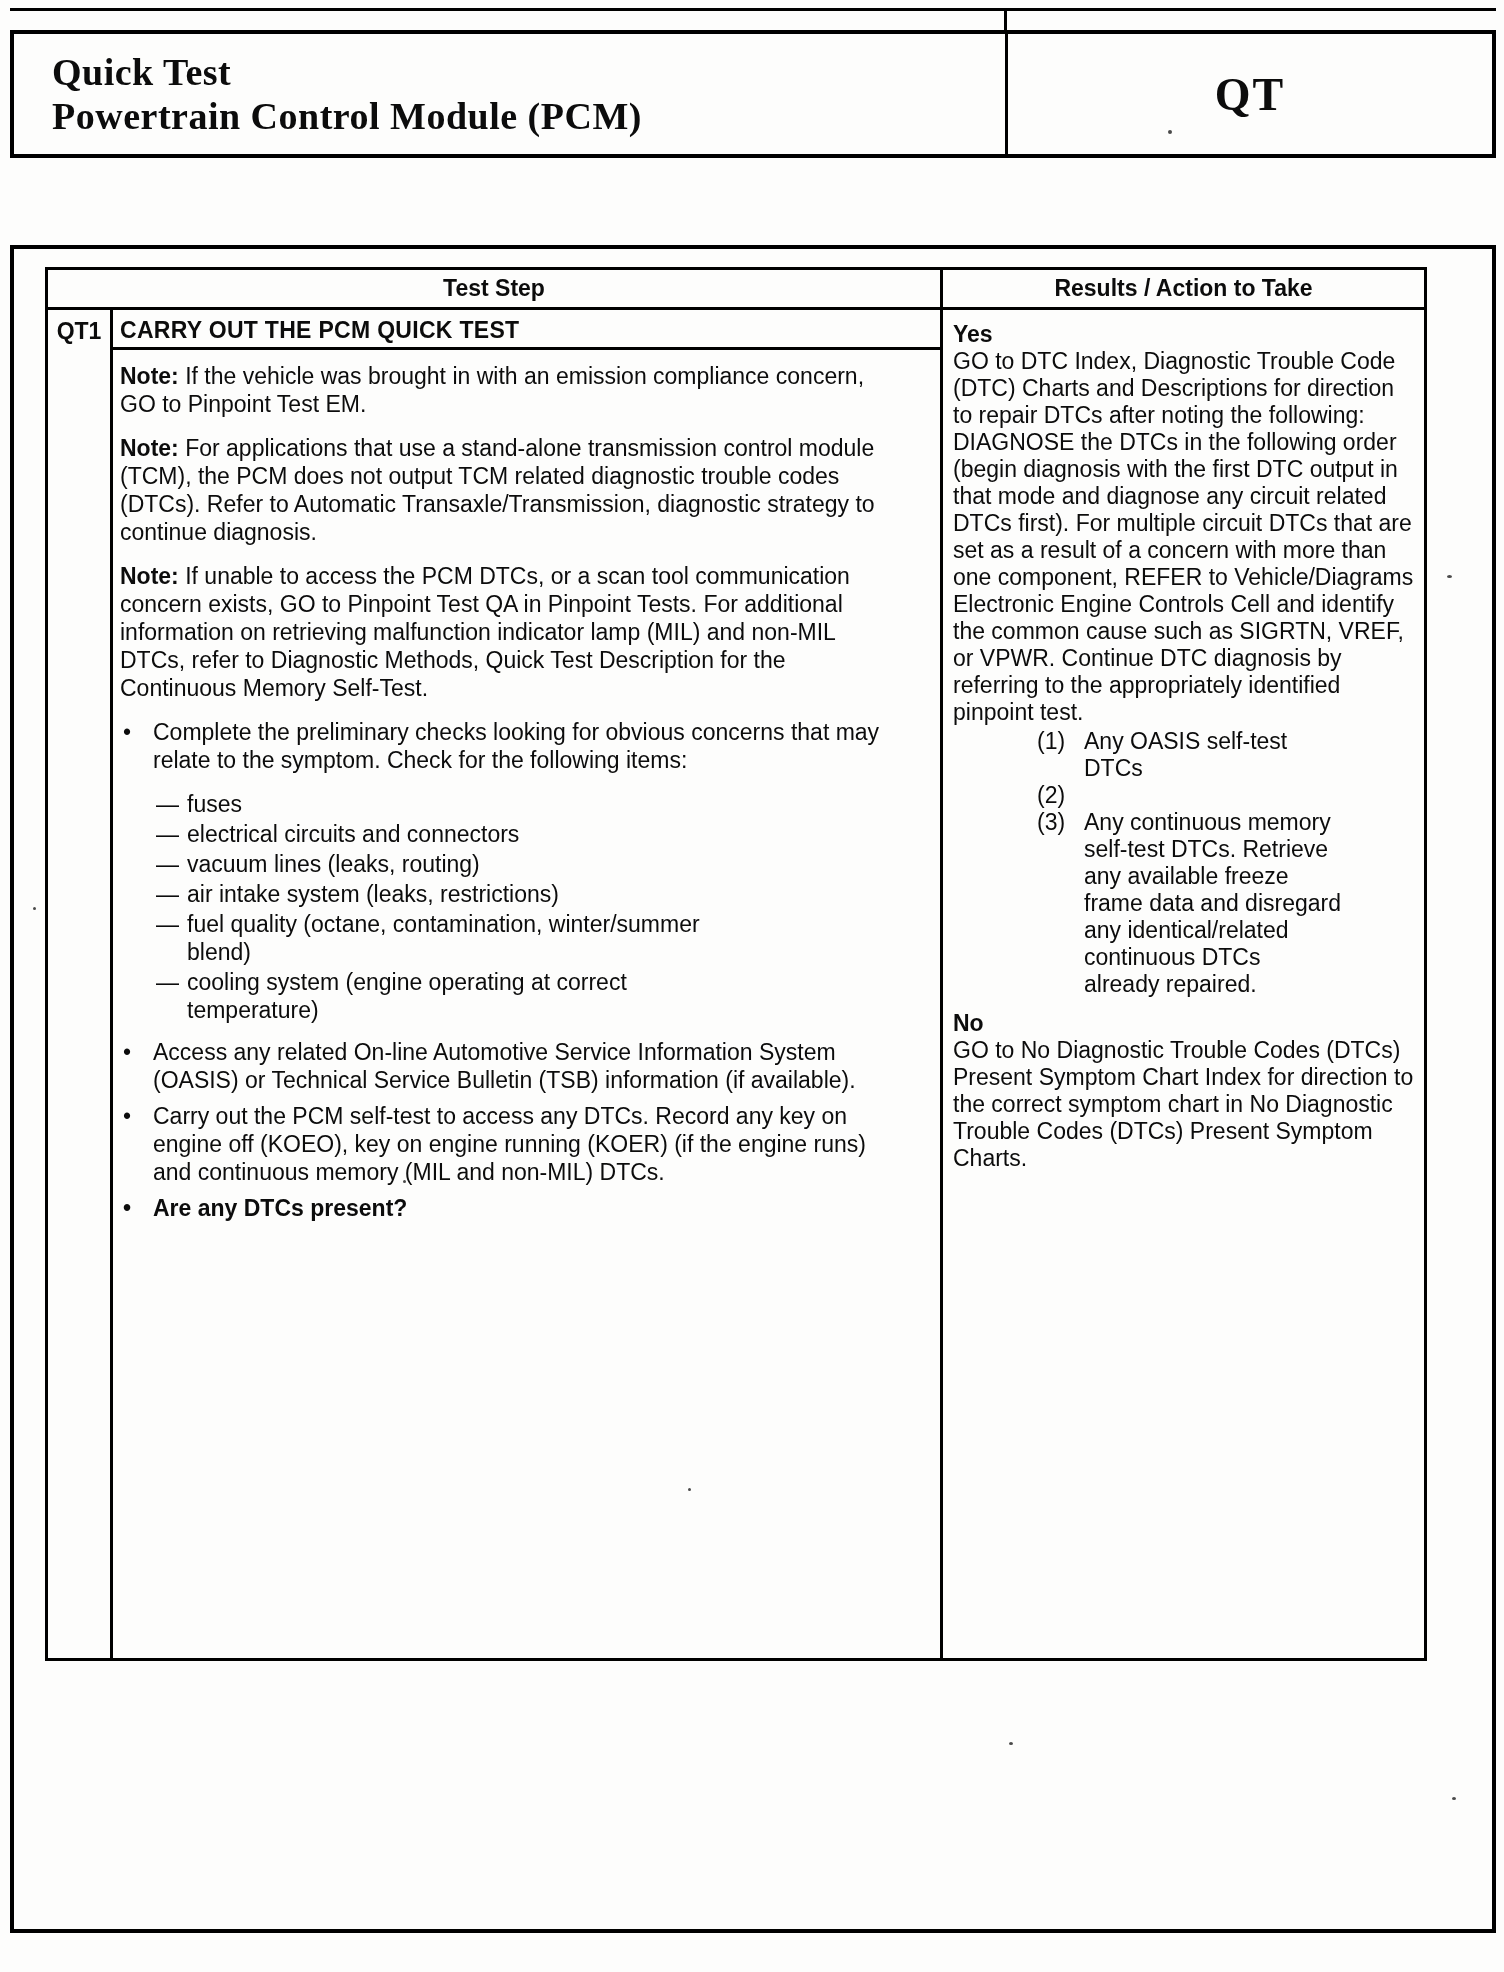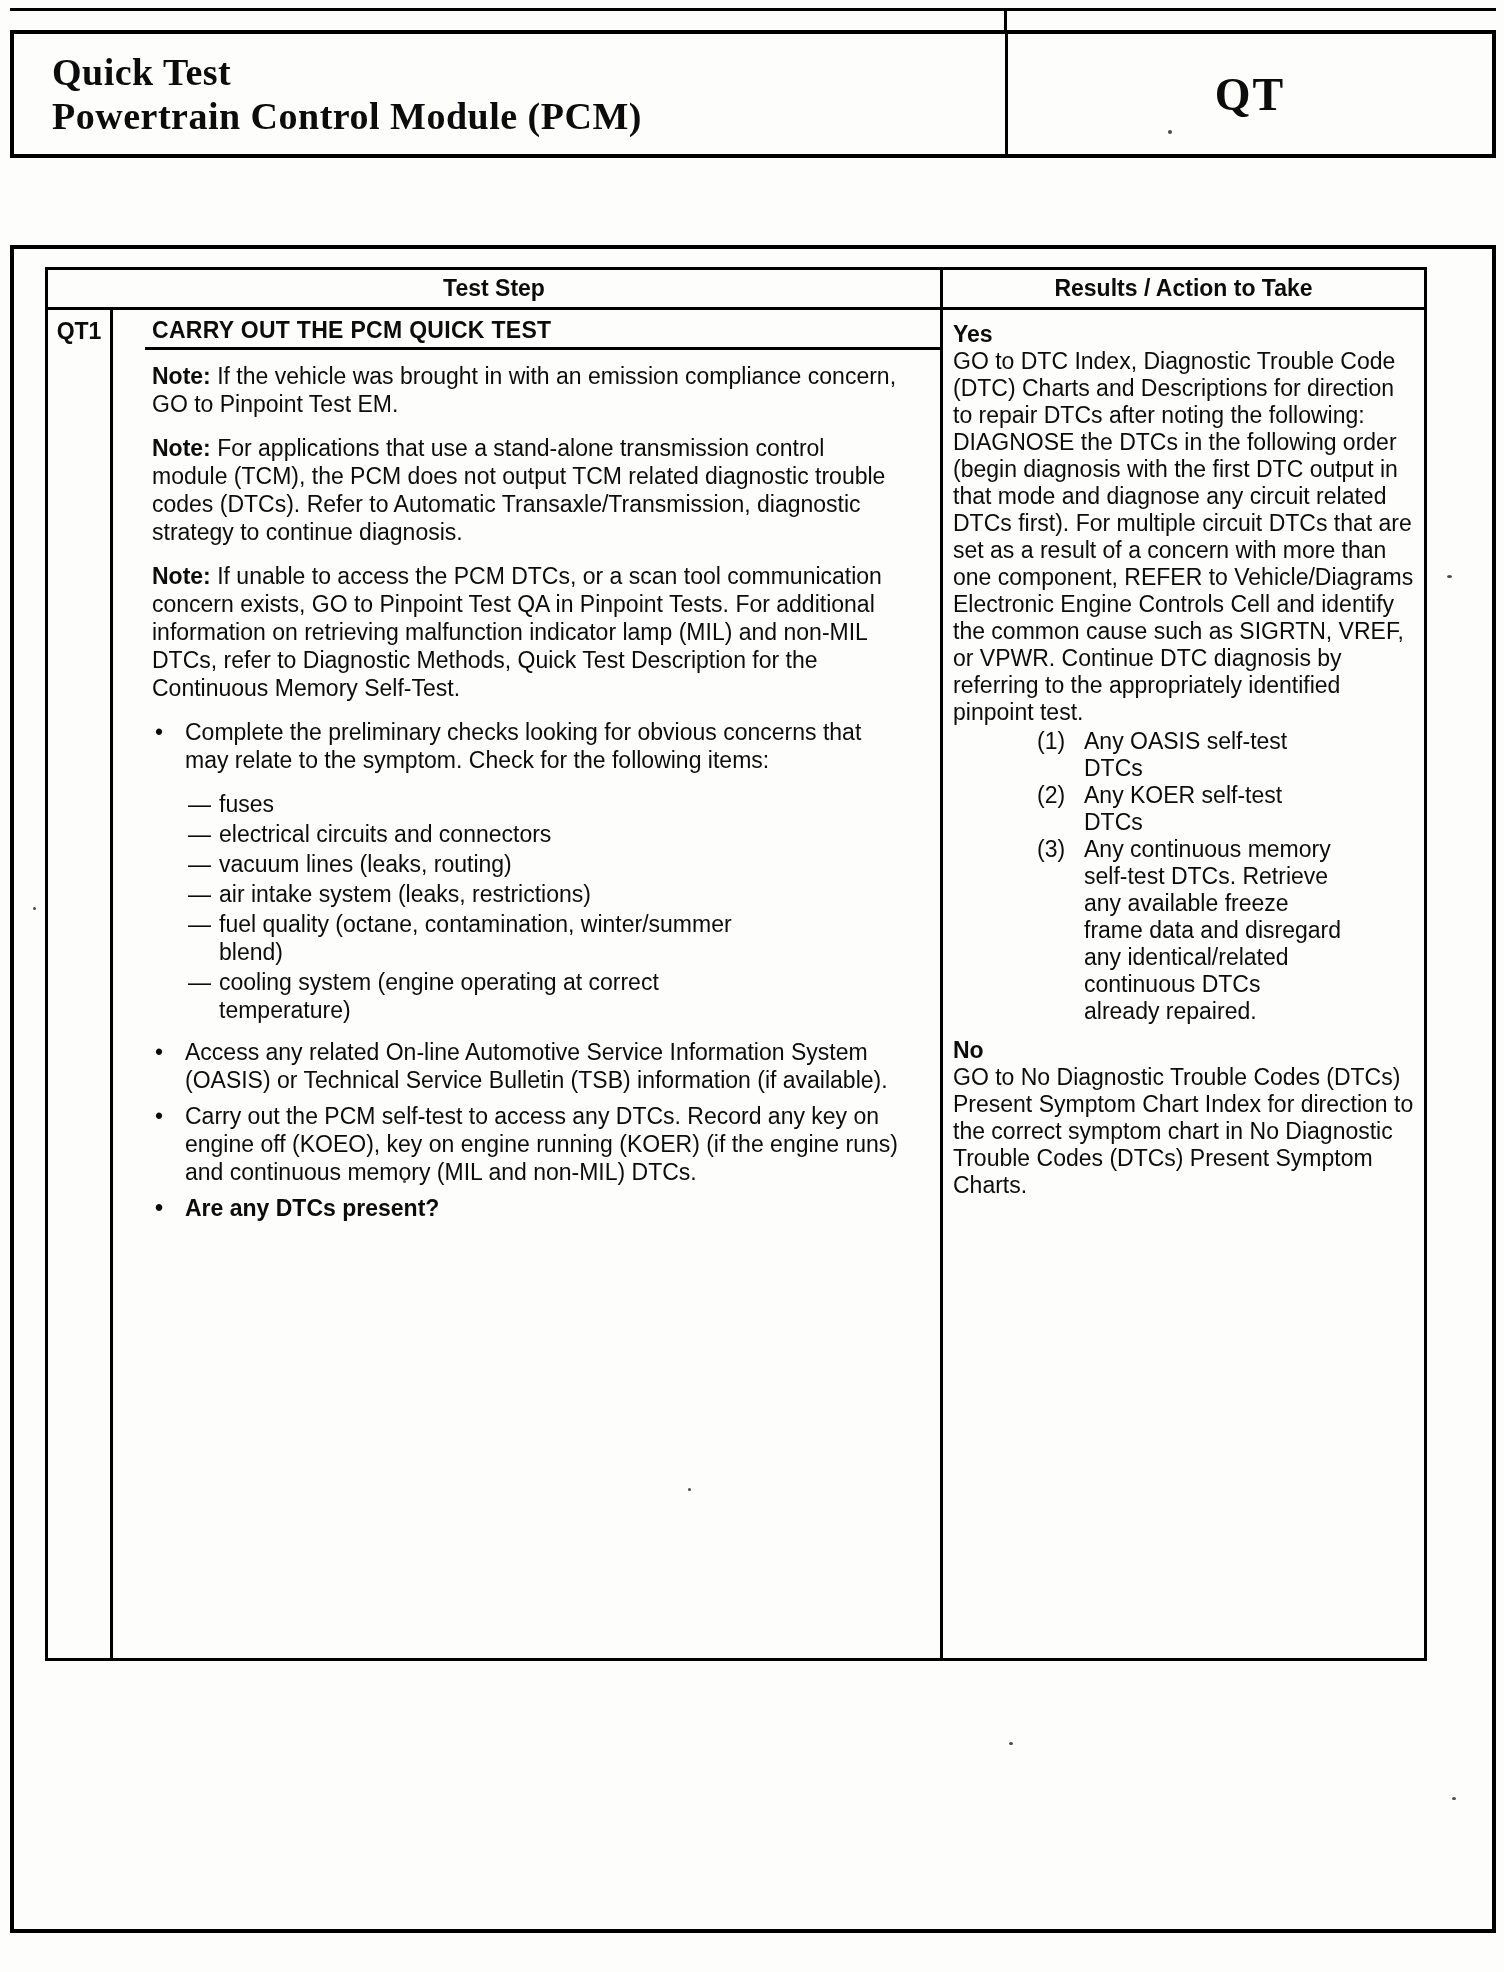--- a/index.html
+++ b/index.html
@@ -86,21 +86,21 @@
   .gutter {
     width: 65px;
     border-right: 3px solid #000;
     text-align: center;
   }
   .step-id {
     font-weight: bold;
     font-size: 23px;
     padding-top: 8px;
   }
-  .left-main { flex: 1; display: flex; flex-direction: column; padding-left: 32px; }
+  .left-main { flex: 1; display: flex; flex-direction: column; }
   .step-title {
     height: 40px;
     border-bottom: 3px solid #000;
     font-weight: bold;
     font-size: 23px;
     padding: 7px 6px 0 7px;
     letter-spacing: 0.3px;
   }
   .step-body {
     padding: 12px 42px 0 7px;
@@ -243,21 +243,20 @@
           <p class="r-para">GO to DTC Index, Diagnostic Trouble Code (DTC) Charts and Descriptions for direction to repair DTCs after noting the following:</p>
           <p class="r-para">DIAGNOSE the DTCs in the following order (begin diagnosis with the first DTC output in that mode and diagnose any circuit related DTCs first). For multiple circuit DTCs that are set as a result of a concern with more than one component, REFER to Vehicle/Diagrams Electronic Engine Controls Cell and identify the common cause such as SIGRTN, VREF, or VPWR. Continue DTC diagnosis by referring to the appropriately identified pinpoint test.</p>
 
           <div class="num-list">
             <div class="num-row">
               <span class="nm">(1)</span>
               <span class="nt">Any OASIS self-test DTCs</span>
             </div>
             <div class="num-row">
               <span class="nm">(2)</span>
-              <span class="nt">Any KOER self-test DTCs</span>
             </div>
             <div class="num-row">
               <span class="nm">(3)</span>
               <span class="nt">Any continuous memory self-test DTCs. Retrieve any available freeze frame data and disregard any identical/related continuous DTCs already repaired.</span>
             </div>
           </div>
 
           <p class="r-label gap-top">No</p>
           <p class="r-para">GO to No Diagnostic Trouble Codes (DTCs) Present Symptom Chart Index for direction to the correct symptom chart in No Diagnostic Trouble Codes (DTCs) Present Symptom Charts.</p>
         </div>

